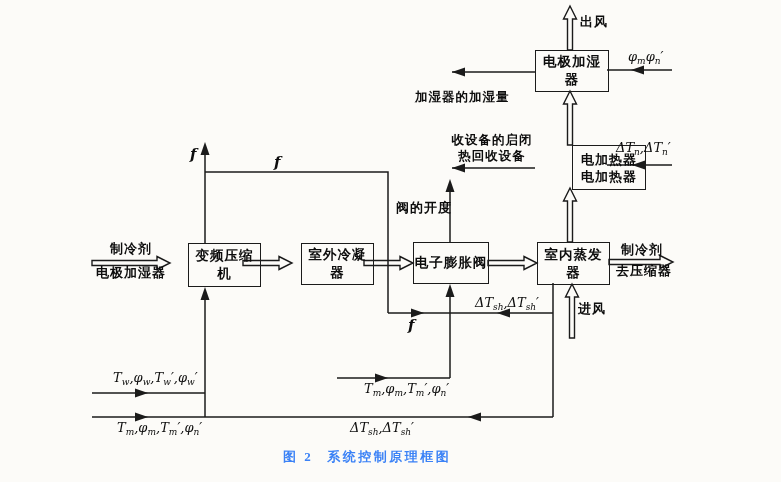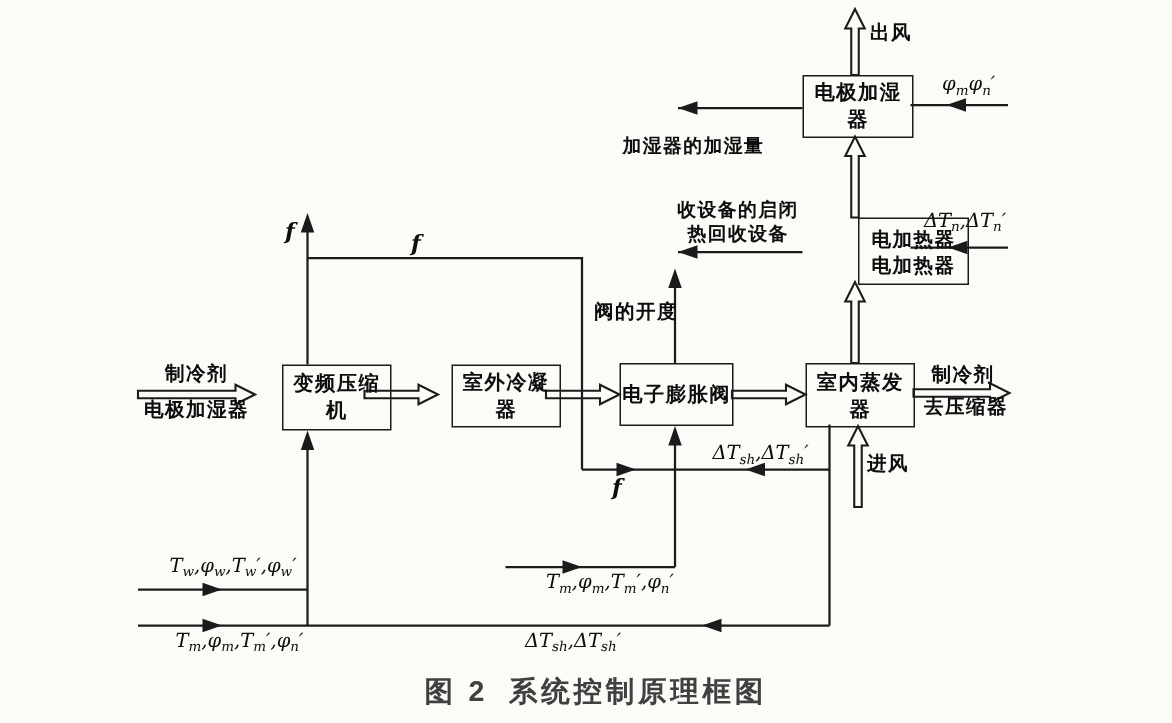--- a/index.html
+++ b/index.html
@@ -10,22 +10,22 @@
        align-items:center;justify-content:center;font-weight:bold;font-size:13.5px;
        letter-spacing:1px;line-height:18px;text-align:center;background:transparent;color:#0d0d0d;}
   .lbl{position:absolute;font-size:13px;font-weight:bold;letter-spacing:1px;
        white-space:nowrap;color:#0d0d0d;line-height:16px;}
   .lbl.two{text-align:center;font-size:12.5px;}
   .math{position:absolute;font-family:"DejaVu Serif",serif;font-style:italic;
         font-weight:normal;font-size:13px;letter-spacing:0;white-space:nowrap;color:#0d0d0d;}
   .math sub{font-size:9px;line-height:0;vertical-align:-3px;}
   .flab{position:absolute;font-family:"DejaVu Serif",serif;font-style:italic;
         font-weight:bold;font-size:15px;color:#0d0d0d;}
-  .caption{position:absolute;font-size:19px;font-weight:bold;letter-spacing:2.5px;
-           white-space:nowrap;color:#404040;}
+  .caption{position:absolute;font-size:13px;font-weight:bold;letter-spacing:2.5px;
+           white-space:nowrap;color:#3b82f6;font-family:Liberation Serif, serif;}
   .caption .gap{display:inline-block;width:14px;}
 </style>
 </head>
 <body>
 
 <div id="stage">
 
   <svg class="lines" width="781" height="482" viewBox="0 0 781 482">
 
     <g fill="#fcfbf8" stroke="#1b1b1b" stroke-width="1.4">

